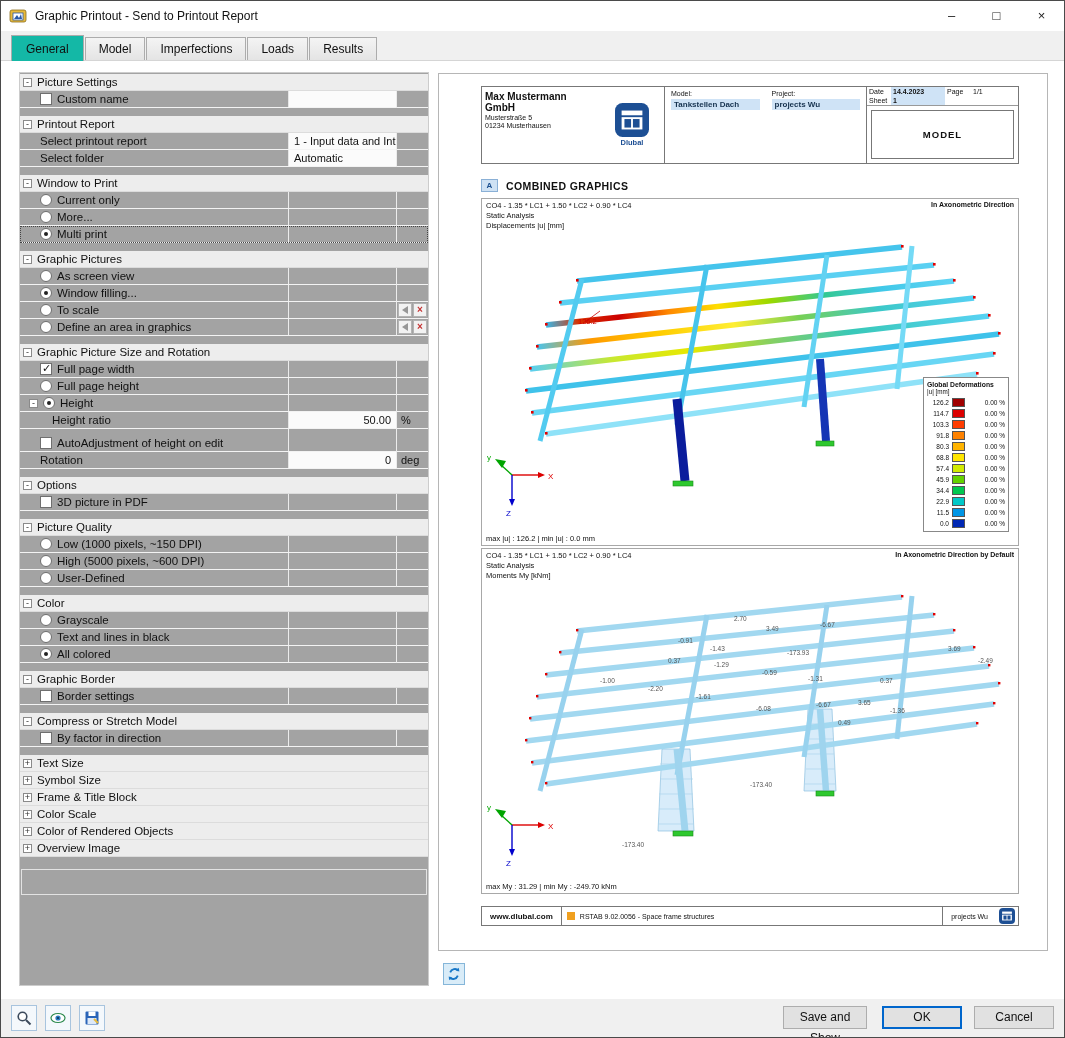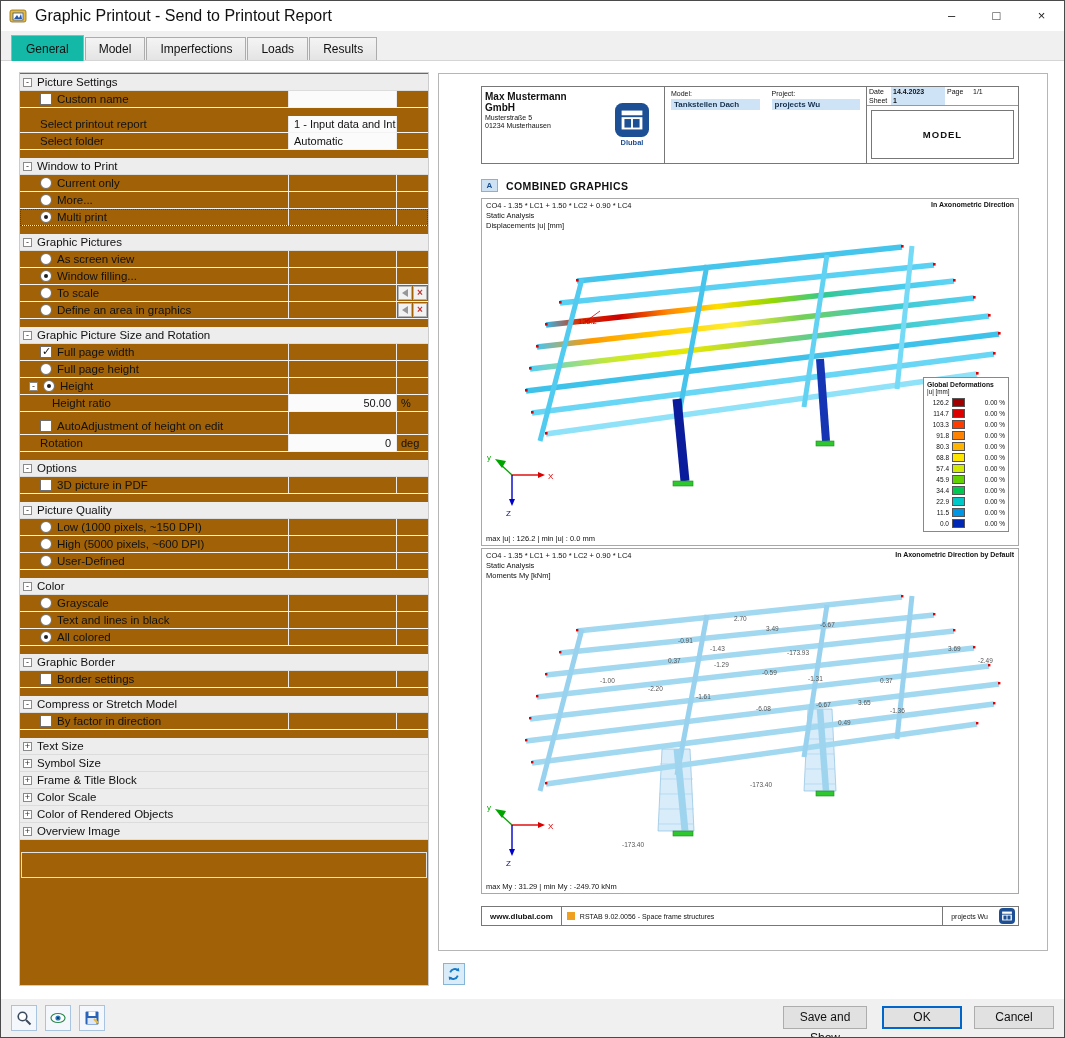--- a/index.html
+++ b/index.html
@@ -2,32 +2,32 @@
 <html><head>
 <meta charset="utf-8">
 <style>
   html,body{margin:0;padding:0;background:#d9d9d9;}
   *{box-sizing:border-box;}
   .win{position:relative;width:1065px;height:1038px;background:#f0f0f0;border:1px solid #4a4a4a;
        font-family:"Liberation Sans",sans-serif;font-size:12px;color:#111;overflow:hidden;}
   
   .titlebar{height:30px;background:#fff;display:flex;align-items:center;}
   .appicon{width:18px;height:18px;margin-left:8px;}
-  .wtitle{margin-left:8px;font-size:16px;}
+  .wtitle{margin-left:8px;font-size:12px;}
   .wspacer{flex:1;}
   .wbtn{width:45px;height:30px;text-align:center;line-height:30px;font-size:13px;color:#222;}
   
   .tabs{position:absolute;top:30px;left:0;right:0;height:29px;background:#f0f0f0;display:flex;align-items:flex-end;padding-left:10px;}
   .tab{border:1px solid #acacac;border-bottom:none;background:linear-gradient(#f4f4f4,#e4e4e4);
        padding:4px 13px 4px 13px;margin-right:1px;font-size:12px;position:relative;}
   .tab.active{background:#14b8a6;padding:6px 14px 5px 14px;margin-bottom:-1px;z-index:3;}
   
   .page{position:absolute;top:59px;left:0;right:0;height:939px;background:#fff;border-top:1px solid #d5d5d5;}
   
-  .panel{position:absolute;left:18px;top:11px;width:410px;height:914px;border:1px solid #cccccc;background:#a16207;
+  .panel{position:absolute;left:18px;top:11px;width:410px;height:914px;border:1px solid #cccccc;background:#a3a3a3;
          overflow:hidden;font-size:11.5px;padding-top:1px;}
   .sec{display:flex;align-items:center;gap:5px;height:17px;background:#ededed;border-bottom:1px solid #dcdcdc;
        padding-left:3px;}
   .secblock{position:relative;margin-bottom:0;}
   .items{position:relative;}
   .items::before,.items::after{content:"";position:absolute;top:0;bottom:0;width:1px;background:#ececec;}
   .items::before{left:268px;}
   .items::after{left:376px;}
   .row{display:flex;align-items:center;height:17px;position:relative;border-bottom:1px solid #f3f3f3;}
   .ind1{padding-left:20px;}
@@ -160,20 +160,24 @@
           <div class="row ind1">
             <span class="cb"></span>
             <span class="lbl">Custom name</span>
             <div class="val"></div>
           </div>
         </div>
       </div>
       <div class="gap"></div>
 
       <div class="secblock">
+        <div class="sec">
+          <span class="exp minus"></span>
+          <span>Printout Report</span>
+        </div>
         <div class="items">
           <div class="row ind1">
             <span class="lbl">Select printout report</span>
             <div class="val">1 - Input data and Inter...</div>
           </div>
           <div class="row ind1">
             <span class="lbl">Select folder</span>
             <div class="val">Automatic</div>
           </div>
         </div>

